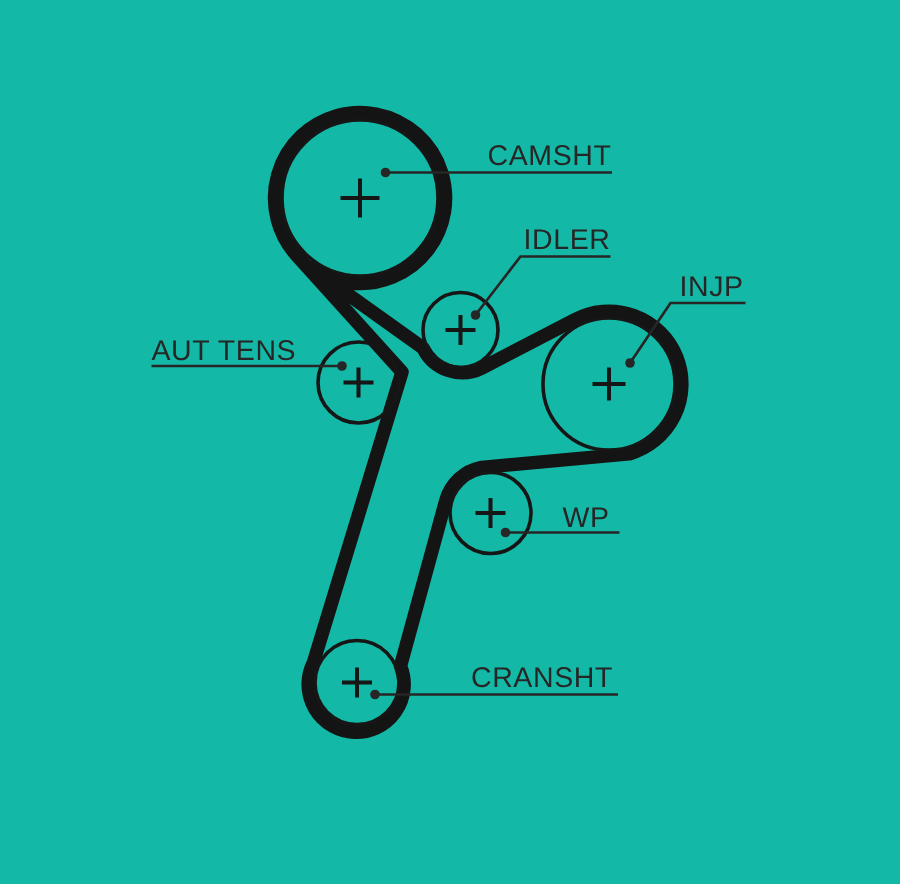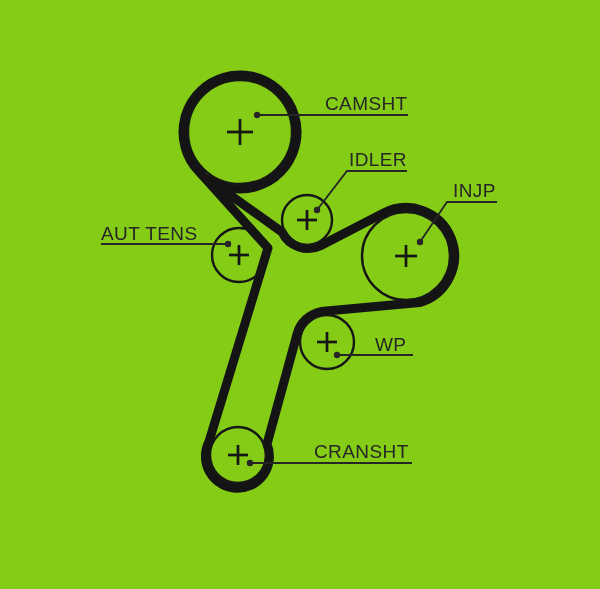--- a/index.html
+++ b/index.html
@@ -2,21 +2,21 @@
 <html><head>
 <meta charset="utf-8">
 <style>
   html,body{margin:0;padding:0;}
   body{
     width:600px;height:589px;
     background:#ffffff;
     font-family:"Liberation Sans", sans-serif;
     overflow:hidden;
   }
-  .stage{position:relative;width:600px;height:589px;background:#84cc16;}
+  .stage{position:relative;width:600px;height:589px;background:#14b8a6;}
   svg{display:block;}
   .pulley{fill:none;stroke:#161616;stroke-width:2.4;}
   .belt{fill:none;stroke:#141414;stroke-width:9;stroke-linejoin:round;stroke-linecap:round;}
   .cross{stroke:#161616;stroke-width:2.7;stroke-linecap:butt;}
   .leader{fill:none;stroke:#262626;stroke-width:1.8;}
   .dot{fill:#262626;}
   .lbl{
     font-family:"Liberation Sans", sans-serif;
     font-size:19px;
     letter-spacing:0.4px;

